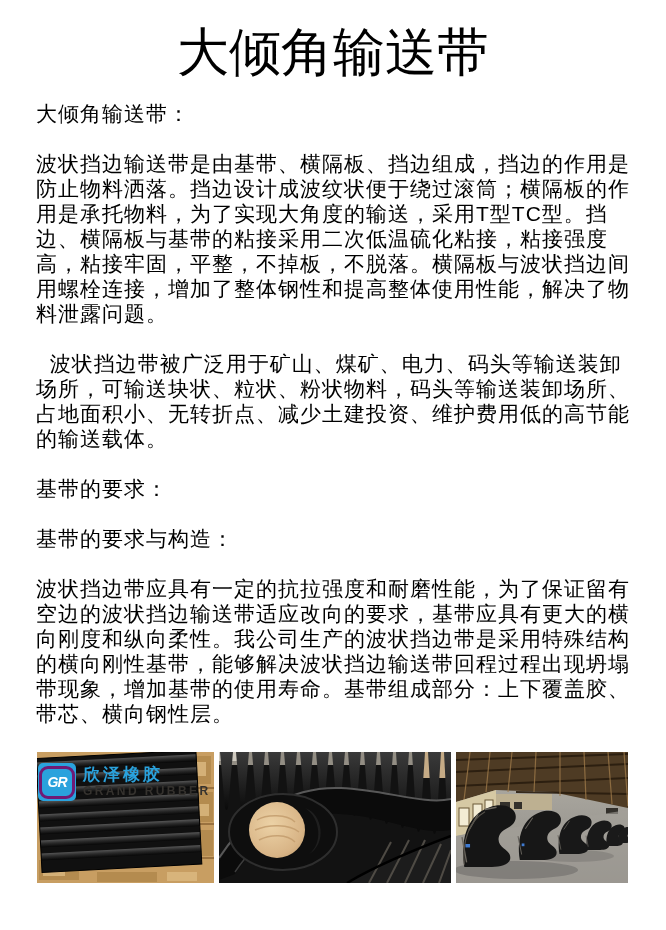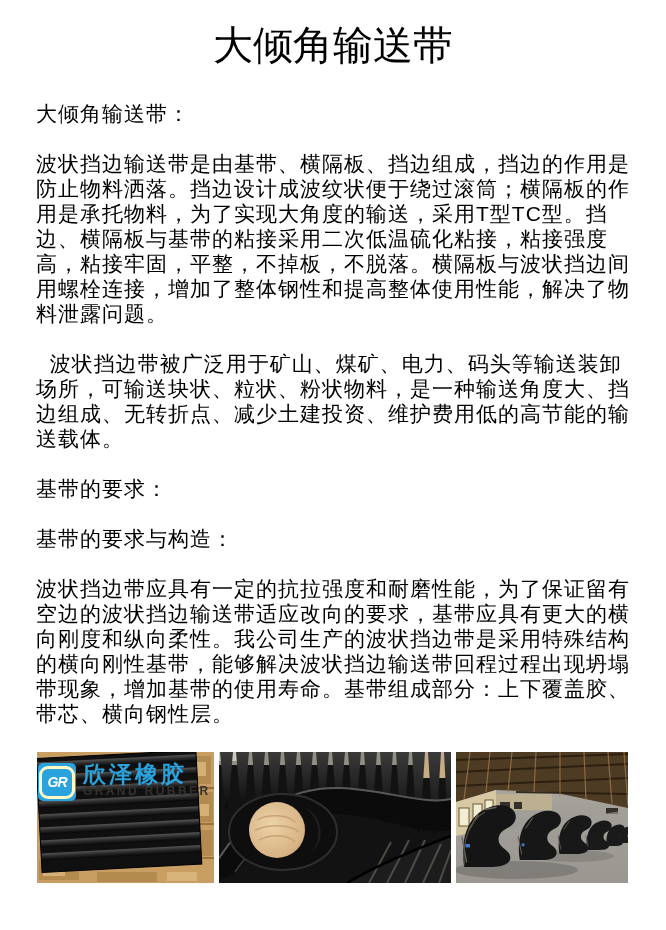--- a/index.html
+++ b/index.html
@@ -1,47 +1,47 @@
 <!DOCTYPE html>
 <html><head>
 <meta charset="utf-8">
 <style>
   html,body{margin:0;padding:0;background:#ffffff;}
   body{width:666px;height:930px;font-family:"Liberation Sans","DejaVu Sans",sans-serif;color:#000;}
   .page{position:relative;width:666px;height:930px;overflow:hidden;background:#fff;}
   .title{position:absolute;top:18px;left:0;width:666px;margin:0;text-align:center;
-         font-size:40px;font-weight:400;color:#000;white-space:nowrap;}
+         font-size:52px;font-weight:400;color:#000;white-space:nowrap;}
   .textblock{position:absolute;top:101px;left:36px;width:596px;
              font-size:21px;line-height:25px;letter-spacing:1px;color:#000;}
   .textblock p{margin:0 0 25px 0;white-space:pre-wrap;}
   .gallery{position:absolute;top:752px;left:37px;display:flex;gap:5px;}
   .gallery figure{margin:0;position:relative;width:auto;height:131px;overflow:hidden;}
   .gallery svg{display:block;}
   
   .logo{position:absolute;top:11px;left:1px;display:flex;align-items:flex-start;gap:7px;}
   .logo-mark{width:38px;height:38px;background:#2aa2dd;border-radius:5px;
              display:flex;align-items:center;justify-content:center;box-sizing:border-box;}
-  .logo-mark-inner{width:30px;height:27px;border:3px solid #fef9c3;border-radius:9px;
+  .logo-mark-inner{width:30px;height:27px;border:3px solid #701a75;border-radius:9px;
              display:flex;align-items:center;justify-content:center;
              color:#fff;font-weight:bold;font-style:italic;font-size:14px;letter-spacing:-1px;}
   .logo-text{display:flex;flex-direction:column;padding-top:2px;}
-  .logo-cn{color:#2aa2dd;font-size:23px;font-weight:bold;letter-spacing:3px;line-height:19px;}
+  .logo-cn{color:#2aa2dd;font-size:17px;font-weight:bold;letter-spacing:3px;line-height:19px;}
   .logo-en{color:#35322e;font-size:12px;font-weight:bold;letter-spacing:2.4px;line-height:10px;margin-top:2px;}
 </style>
 </head>
 <body>
 
 <div class="page">
 
   <h1 class="title">大倾角输送带</h1>
 
   <div class="textblock">
     <p>大倾角输送带：</p>
     <p>波状挡边输送带是由基带、横隔板、挡边组成，挡边的作用是防止物料洒落。挡边设计成波纹状便于绕过滚筒；横隔板的作用是承托物料，为了实现大角度的输送，采用T型TC型。挡边、横隔板与基带的粘接采用二次低温硫化粘接，粘接强度高，粘接牢固，平整，不掉板，不脱落。横隔板与波状挡边间用螺栓连接，增加了整体钢性和提高整体使用性能，解决了物料泄露问题。</p>
-    <p>  波状挡边带被广泛用于矿山、煤矿、电力、码头等输送装卸场所，可输送块状、粒状、粉状物料，是一种输送角度大、挡边组成、无转折点、减少土建投资、维护费用低的高节能的输送载体。</p>
+    <p>  波状挡边带被广泛用于矿山、煤矿、电力、码头等输送装卸场所，可输送块状、粒状、粉状物料，码头等输送装卸场所、占地面积小、无转折点、减少土建投资、维护费用低的高节能的输送载体。</p>
     <p>基带的要求：</p>
     <p>基带的要求与构造：</p>
     <p>波状挡边带应具有一定的抗拉强度和耐磨性能，为了保证留有空边的波状挡边输送带适应改向的要求，基带应具有更大的横向刚度和纵向柔性。我公司生产的波状挡边带是采用特殊结构的横向刚性基带，能够解决波状挡边输送带回程过程出现坍塌带现象，增加基带的使用寿命。基带组成部分：上下覆盖胶、带芯、横向钢性层。</p>
   </div>
 
   <div class="gallery">
 
     <figure>
       <svg width="177" height="131" viewBox="0 0 177 131">
         <defs>

